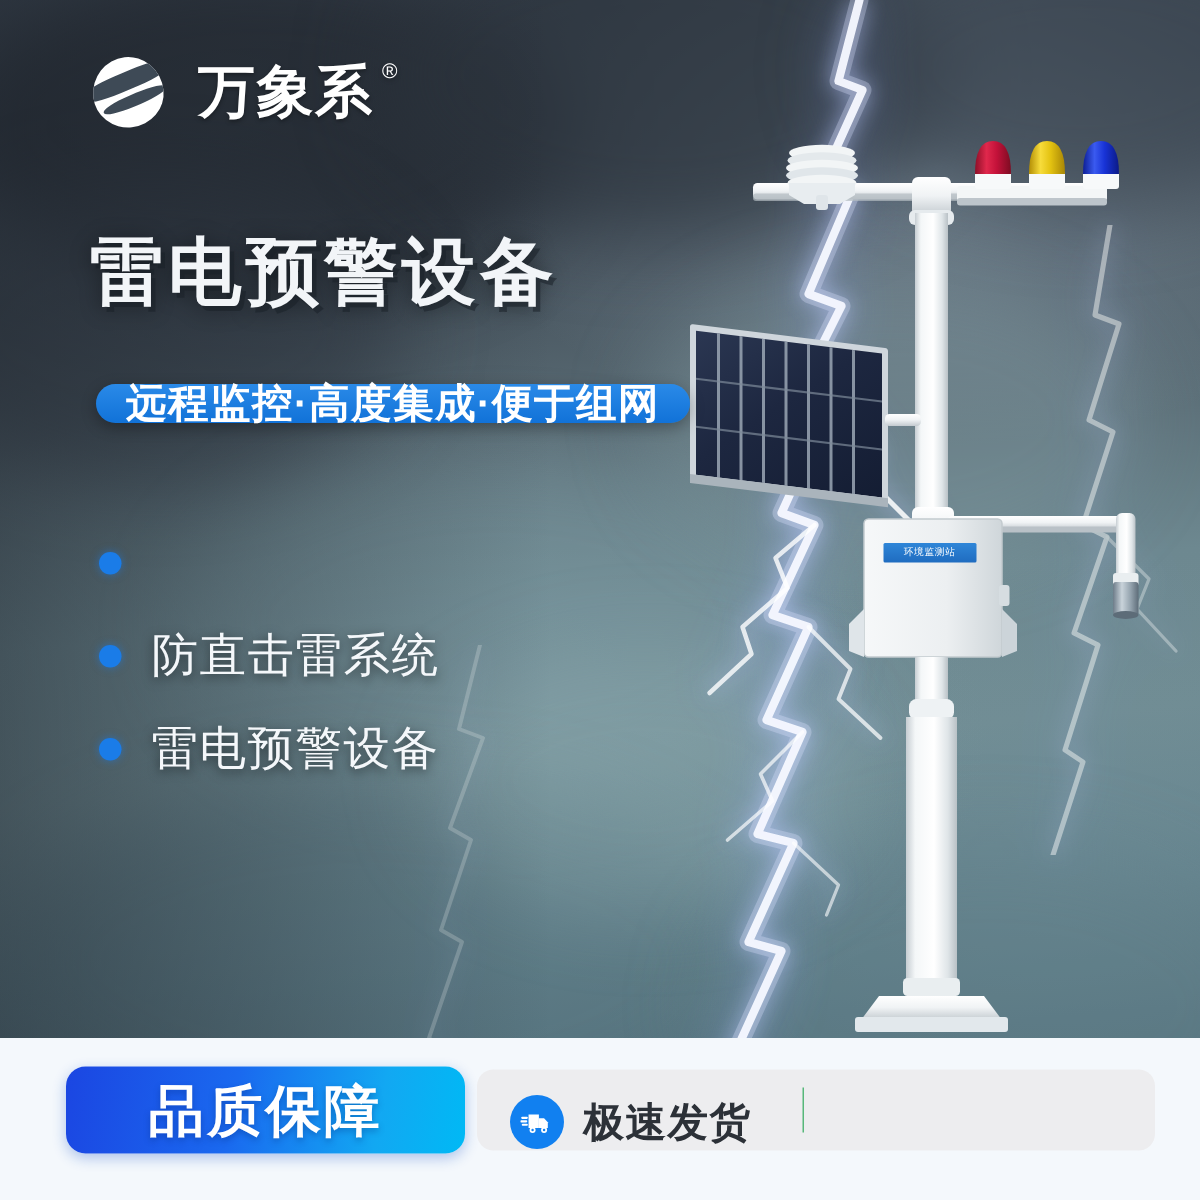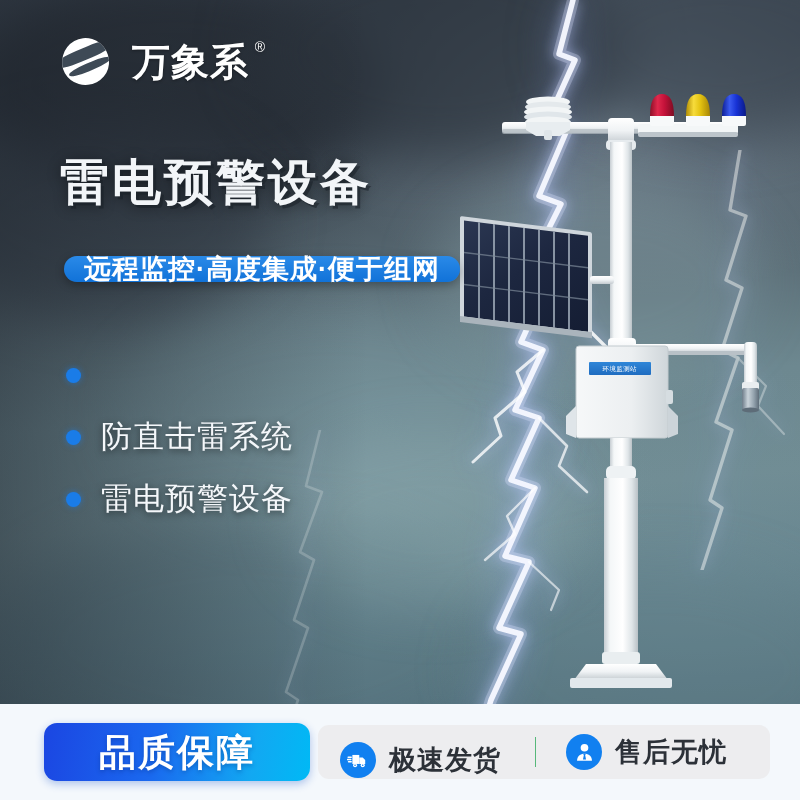--- a/index.html
+++ b/index.html
@@ -113,21 +113,21 @@
     display:flex;align-items:center;justify-content:center;
     border-radius:1px;
   }
   .boxlabel span{
     color:#fff;font-size:7px;line-height:1;letter-spacing:.5px;
     transform:scale(.92);white-space:nowrap;
   }
 
   
   .footer{
-    position:absolute;left:0;bottom:0;width:800px;height:96px;
+    position:absolute;left:0;bottom:0;width:800px;height:108px;
     background:#f4f8fc;
   }
   .qpill{
     position:absolute;left:44px;top:19px;width:266px;height:58px;border-radius:13px;
     background:linear-gradient(100deg,#1b46e2 0%,#1a69ef 42%,#12a8f2 78%,#00b9f5 100%);
     display:flex;align-items:center;justify-content:center;
     box-shadow:0 3px 9px rgba(20,80,200,.32);
   }
   .qpill span{
     color:#fff;font-size:37px;font-weight:bold;letter-spacing:2px;line-height:1;
@@ -370,27 +370,17 @@
             <circle cx="16.4" cy="17" r="2.1"></circle>
             <circle cx="8.4" cy="17" r="0.85" fill="#1180f0"></circle>
             <circle cx="16.4" cy="17" r="0.85" fill="#1180f0"></circle>
           </svg>
         </div>
         <div class="serv-label">极速发货</div>
       </div>
 
       <div class="divider"></div>
 
-      <div class="serv">
-        <div class="serv-icon">
-          <svg width="23" height="23" viewBox="0 0 24 24" fill="#ffffff">
-            <circle cx="12" cy="7" r="4"></circle>
-            <path d="M4.2,20.5c0-4.4,3.5-7.2,7.8-7.2s7.8,2.8,7.8,7.2z"></path>
-            <path d="M10.6,13.4h2.8l-0.7,1.4l0.9,4.6h-3.2l0.9,-4.6z" fill="#1180f0"></path>
-          </svg>
-        </div>
-        <div class="serv-label">售后无忧</div>
-      </div>
 
     </div>
   </div>
 
 </div>
 
 </body></html>

